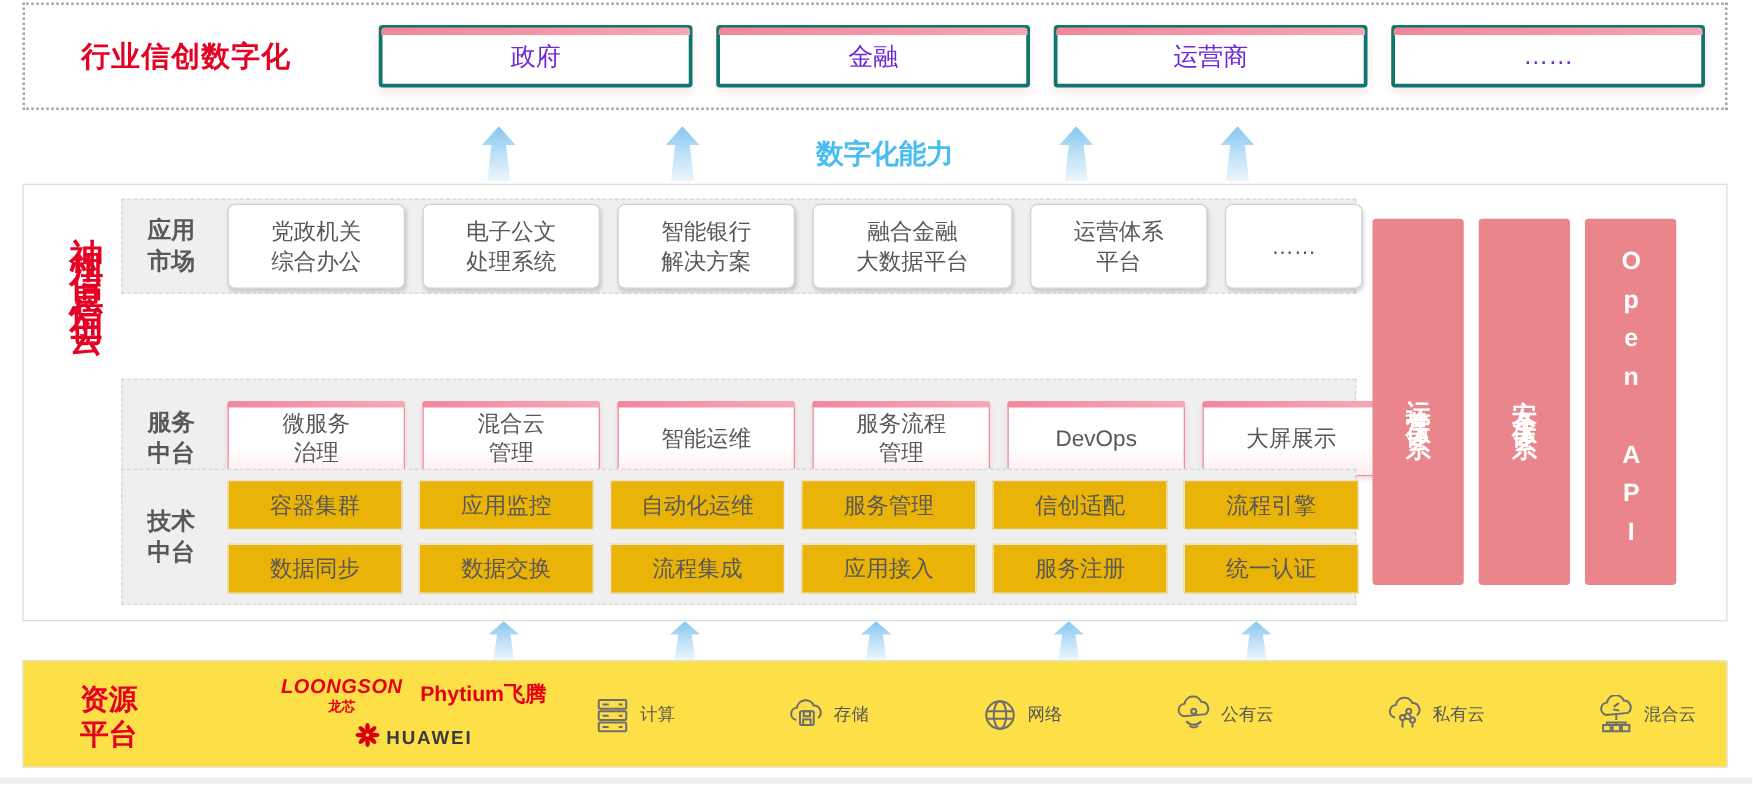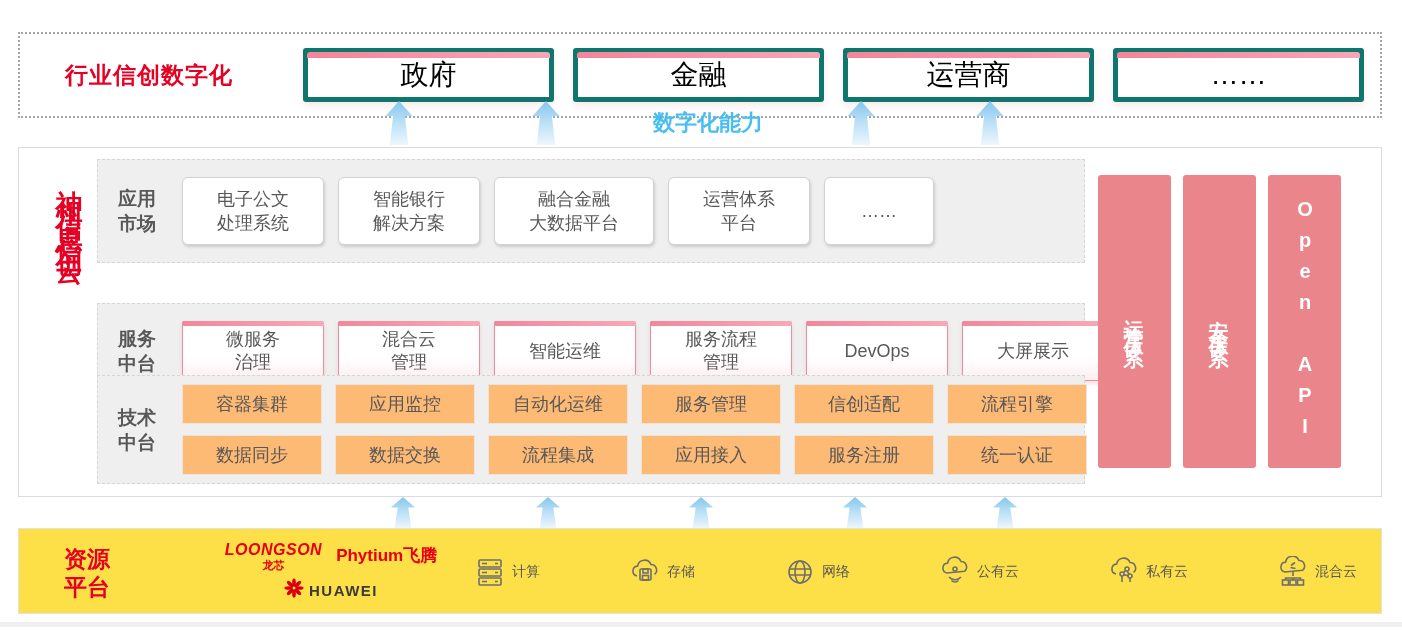--- a/index.html
+++ b/index.html
@@ -1,66 +1,66 @@
 <!DOCTYPE html>
 <html><head>
 <meta charset="utf-8">
 <style>
   html,body{margin:0;padding:0;background:#ffffff;}
   body{width:1402px;height:632px;font-family:"Liberation Sans","DejaVu Sans",sans-serif;color:#595757;}
   #app{position:relative;width:1402px;height:632px;background:#fff;overflow:hidden;}
   .ml{white-space:pre-line;}
 
   
-  .top-band{position:absolute;left:18px;top:32px;width:1364px;height:86px;border:2px dotted #a5a5a5;
+  .top-band{position:absolute;left:18px;top:2px;width:1364px;height:86px;border:2px dotted #a5a5a5;
             display:flex;align-items:center;box-sizing:border-box;background:#fff;}
   .band-title{margin-left:45px;width:238px;font-size:23px;font-weight:bold;color:#e60023;letter-spacing:1px;flex:none;}
   .industries{flex:1;display:flex;gap:19px;margin-right:16px;align-items:center;}
-  .ind-box{flex:1;height:44px;position:relative;background:#fff;border:5px solid #0f766e;border-radius:3px;
-           display:flex;align-items:center;justify-content:center;font-size:28px;color:#000000;
+  .ind-box{flex:1;height:44px;position:relative;background:#fff;border:3px solid #0f766e;border-radius:3px;
+           display:flex;align-items:center;justify-content:center;font-size:20px;color:#6d28d9;
            box-shadow:0 4px 6px rgba(215,80,100,0.12);}
   .ind-box::before{content:"";position:absolute;left:-1px;right:-1px;top:-1px;height:6px;
            background:linear-gradient(90deg,#f2859a,#f6a6b4);border-radius:3px 3px 0 0;}
 
   
   .up-arrow{position:absolute;background:linear-gradient(180deg,#85c6ef 0%,#b7def6 45%,#ecf7fd 100%);
             clip-path:polygon(50% 0%,82% 34%,64% 34%,72% 100%,28% 100%,36% 34%,18% 34%);}
   .arrow-top{width:42px;height:44px;top:101px;}
   .arrow-bottom{width:38px;height:31px;top:497px;}
   .cap-label{position:absolute;left:628px;top:108px;width:160px;text-align:center;
              font-size:22px;font-weight:bold;color:#47bdf0;}
 
   
   .main-box{position:absolute;left:18px;top:147px;width:1364px;height:350px;background:#fff;
             border:1px solid #dcdcdc;box-sizing:border-box;}
   .side-title{position:absolute;left:22px;top:20px;height:310px;writing-mode:vertical-lr;text-orientation:upright;
               font-size:27px;font-weight:bold;color:#e60023;letter-spacing:12px;line-height:56px;}
   .panel{position:absolute;left:78px;width:988px;background:#efefef;border:1px dashed #d6d6d6;
          box-sizing:border-box;display:flex;align-items:center;}
-  .panel-app{top:11px;height:104px;}
+  .panel-app{top:11px;height:76px;}
   .panel-svc{top:125px;height:96px;margin-top:30px;}
   .panel-tech{top:227px;height:109px;}
   .row-label{margin-left:20px;width:50px;flex:none;font-size:19px;font-weight:bold;color:#595757;line-height:25px;}
   .boxes{display:flex;gap:14px;margin-left:14px;align-items:center;flex:1;margin-right:10px;}
 
   .wbox{background:#fff;border:1px solid #d2d2d2;border-radius:6px;height:66px;width:140px;flex:none;
         display:flex;align-items:center;justify-content:center;text-align:center;font-size:18px;line-height:24px;
         color:#595757;box-shadow:1px 2px 3px rgba(0,0,0,0.15);}
   .wbox.wide{width:158px;}
   .wbox.small{width:108px;}
 
   .pbox{position:relative;height:58px;width:140px;flex:none;border:1px solid #ef8d9d;border-radius:2px;
         background:linear-gradient(180deg,#ffffff 62%,#fdedf0 100%);
         display:flex;align-items:center;justify-content:center;text-align:center;font-size:18px;line-height:23px;
         color:#595757;box-shadow:0 3px 4px rgba(220,90,110,0.18);}
   .pbox::before{content:"";position:absolute;left:-1px;right:-1px;top:-1px;height:5px;
         background:linear-gradient(90deg,#f2879b,#f6a9b7);border-radius:2px 2px 0 0;}
 
   .tech-grid{display:grid;grid-template-columns:repeat(6,140px);gap:11px 13px;margin-left:14px;}
-  .tbox{background:#fdba74;border:1px solid #f0e3d5;height:38px;display:flex;align-items:center;justify-content:center;
+  .tbox{background:#eab308;border:1px solid #f0e3d5;height:38px;display:flex;align-items:center;justify-content:center;
         font-size:18px;color:#595757;}
 
   .pillar{position:absolute;top:27px;height:293px;width:73px;background:#ea858b;border-radius:3px;
           display:flex;align-items:center;justify-content:center;}
   .pillar-text{writing-mode:vertical-lr;text-orientation:upright;color:#fff;font-size:20px;font-weight:bold;
           letter-spacing:9px;}
   .pillar-1{left:1079px;} .pillar-2{left:1164px;} .pillar-3{left:1249px;}
 
   
   .res-box{position:absolute;left:18px;top:528px;width:1364px;height:86px;background:#fde047;
@@ -103,20 +103,22 @@
   <div class="up-arrow arrow-top" style="left:969px;"></div>
   <div class="cap-label">数字化能力</div>
 
   <section class="main-box">
     <div class="side-title ml">神州信息信创云</div>
 
     <div class="panel panel-app">
       <div class="row-label ml">应用
 市场</div>
       <div class="boxes">
+        <div class="wbox ml">党政机关
+综合办公</div>
         <div class="wbox ml">电子公文
 处理系统</div>
         <div class="wbox ml">智能银行
 解决方案</div>
         <div class="wbox wide ml">融合金融
 大数据平台</div>
         <div class="wbox ml">运营体系
 平台</div>
         <div class="wbox small ml">……</div>
       </div>

